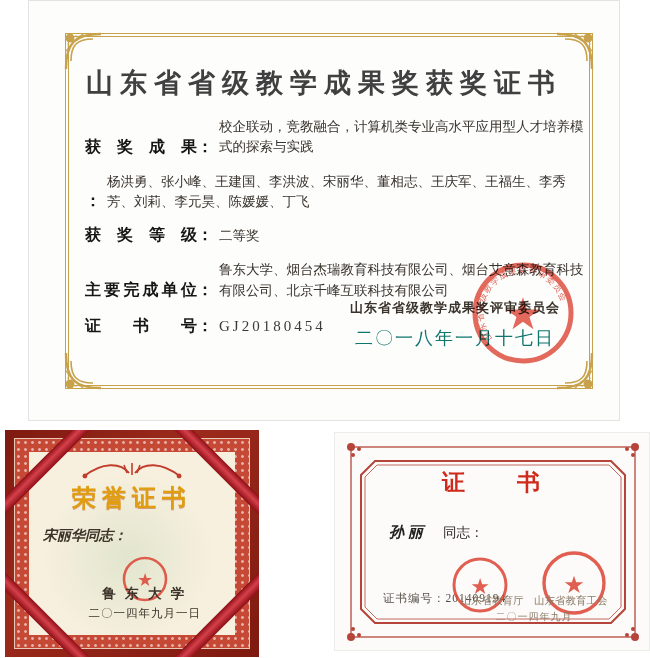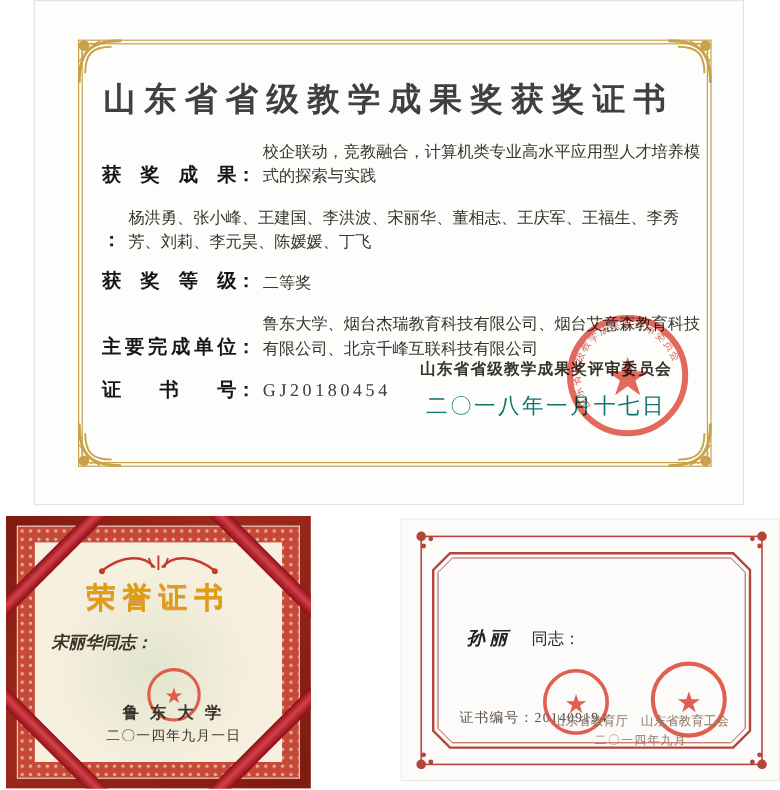--- a/index.html
+++ b/index.html
@@ -210,20 +210,21 @@
         <circle cx="292" cy="16" r="2"></circle>
         <circle cx="298" cy="22" r="2"></circle>
       <circle cx="16" cy="204" r="4"></circle>
         <circle cx="24" cy="202" r="2"></circle>
         <circle cx="18" cy="196" r="2"></circle>
       <circle cx="300" cy="204" r="4"></circle>
         <circle cx="292" cy="202" r="2"></circle>
         <circle cx="298" cy="196" r="2"></circle>
     </g>
   </svg>
+  <div class="course-title">证　　书</div>
   <div class="course-recipient">
     <span class="course-name">孙丽</span><span>同志：</span>
   </div>
   <div class="course-number">
     <span>证书编号：</span><span>201409194</span>
   </div>
   <div class="course-sign">
     <svg class="cseal-a" viewBox="0 0 58 58">
       <circle cx="29" cy="29" r="26" fill="none" stroke="#dd4434" stroke-width="3"></circle>
       <text x="29" y="38" text-anchor="middle" font-size="22" fill="#dd4434">★</text>

